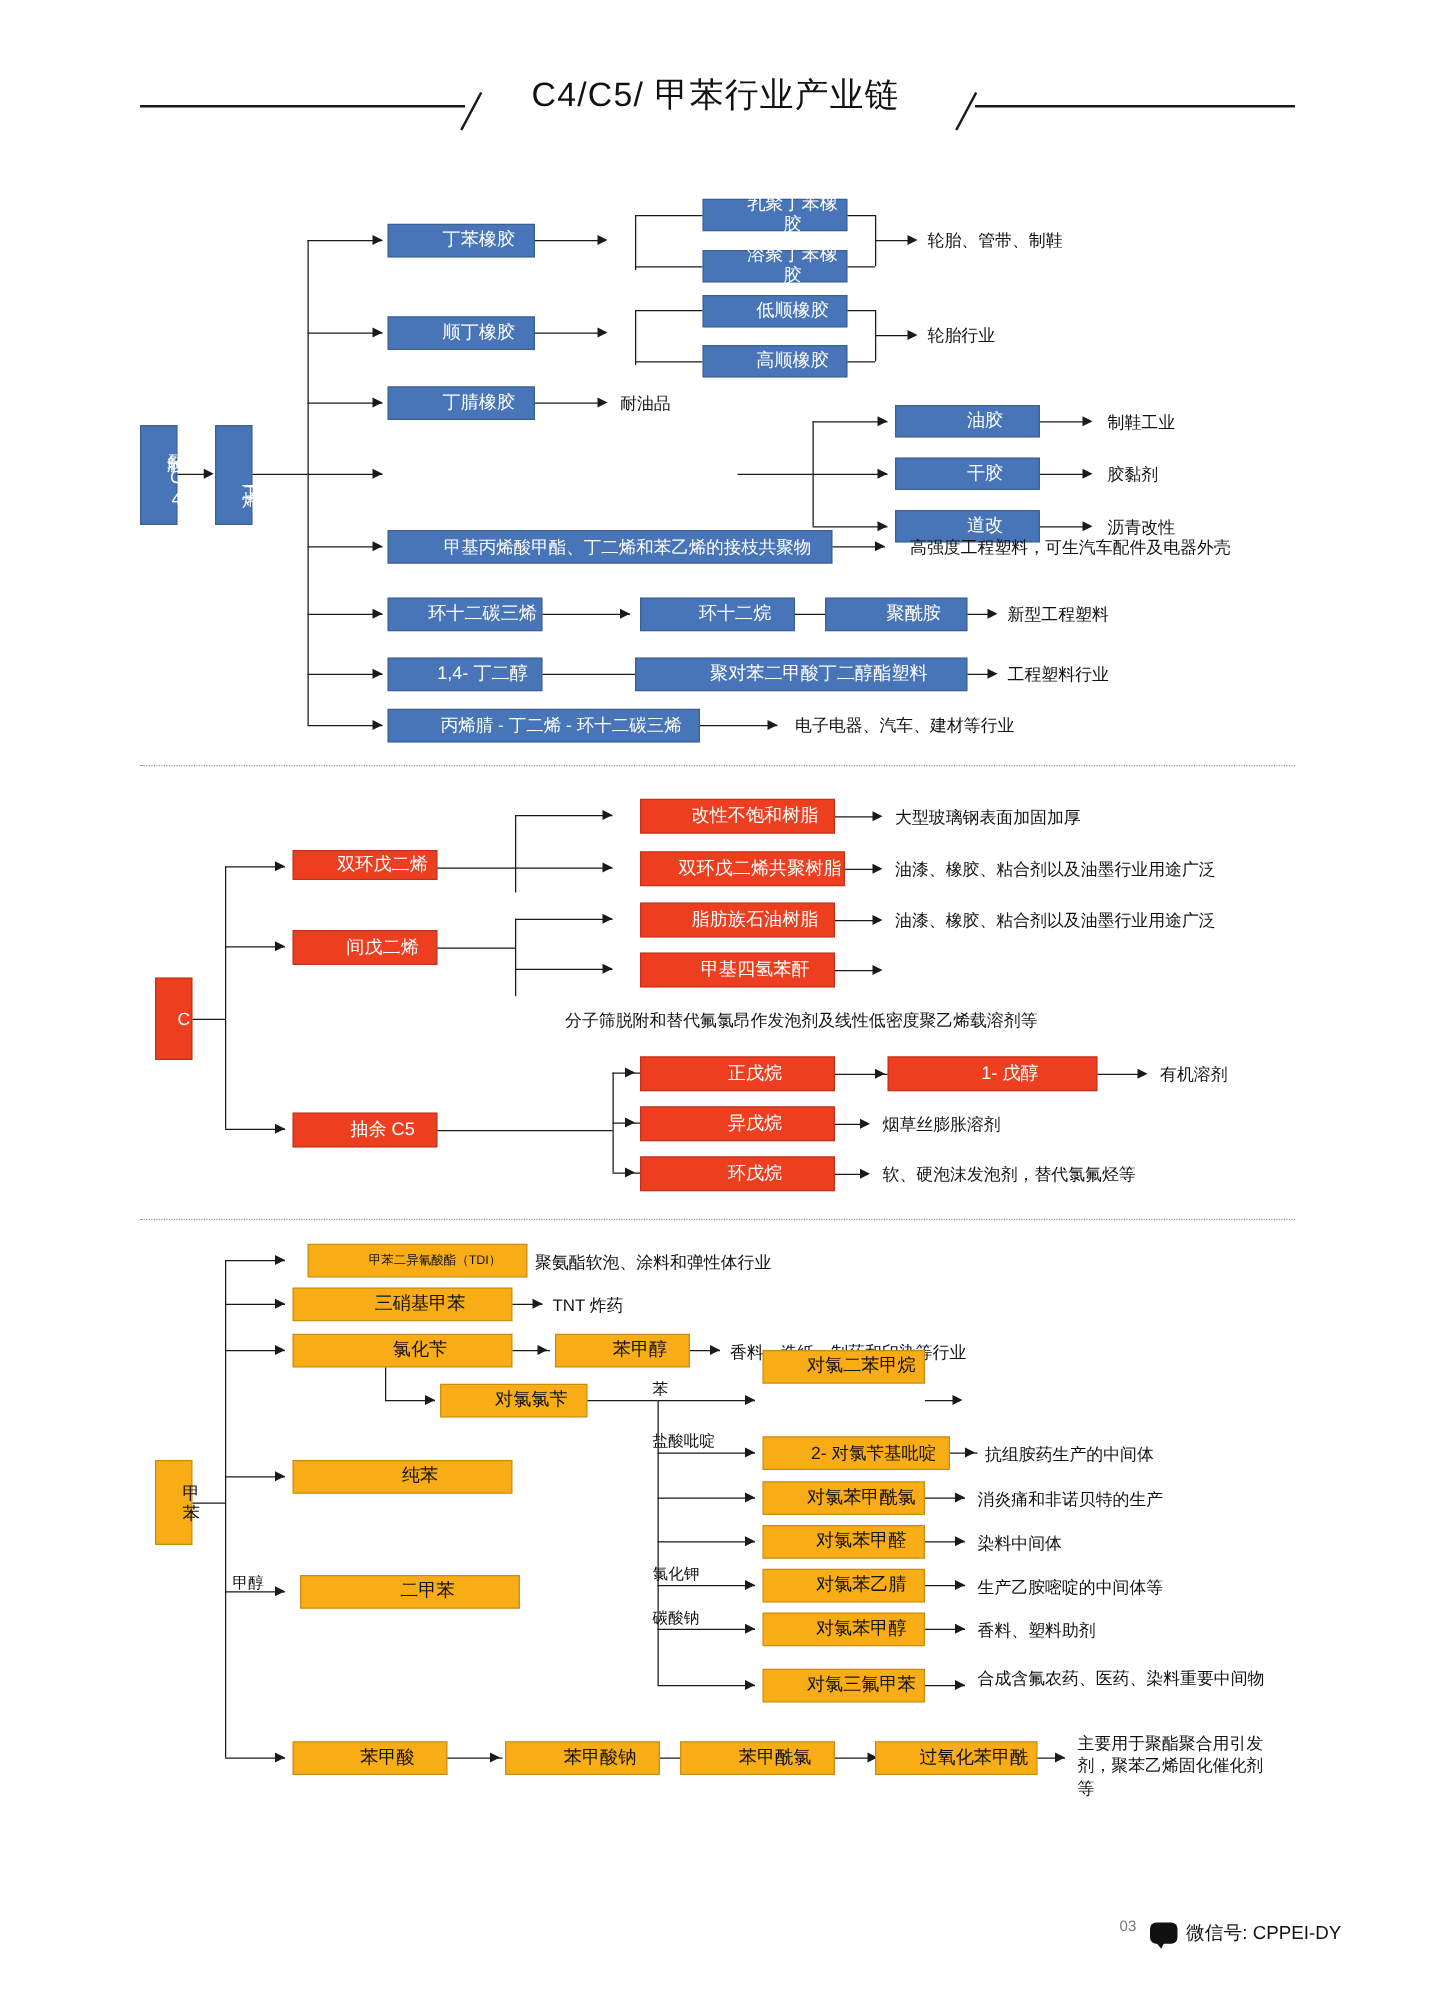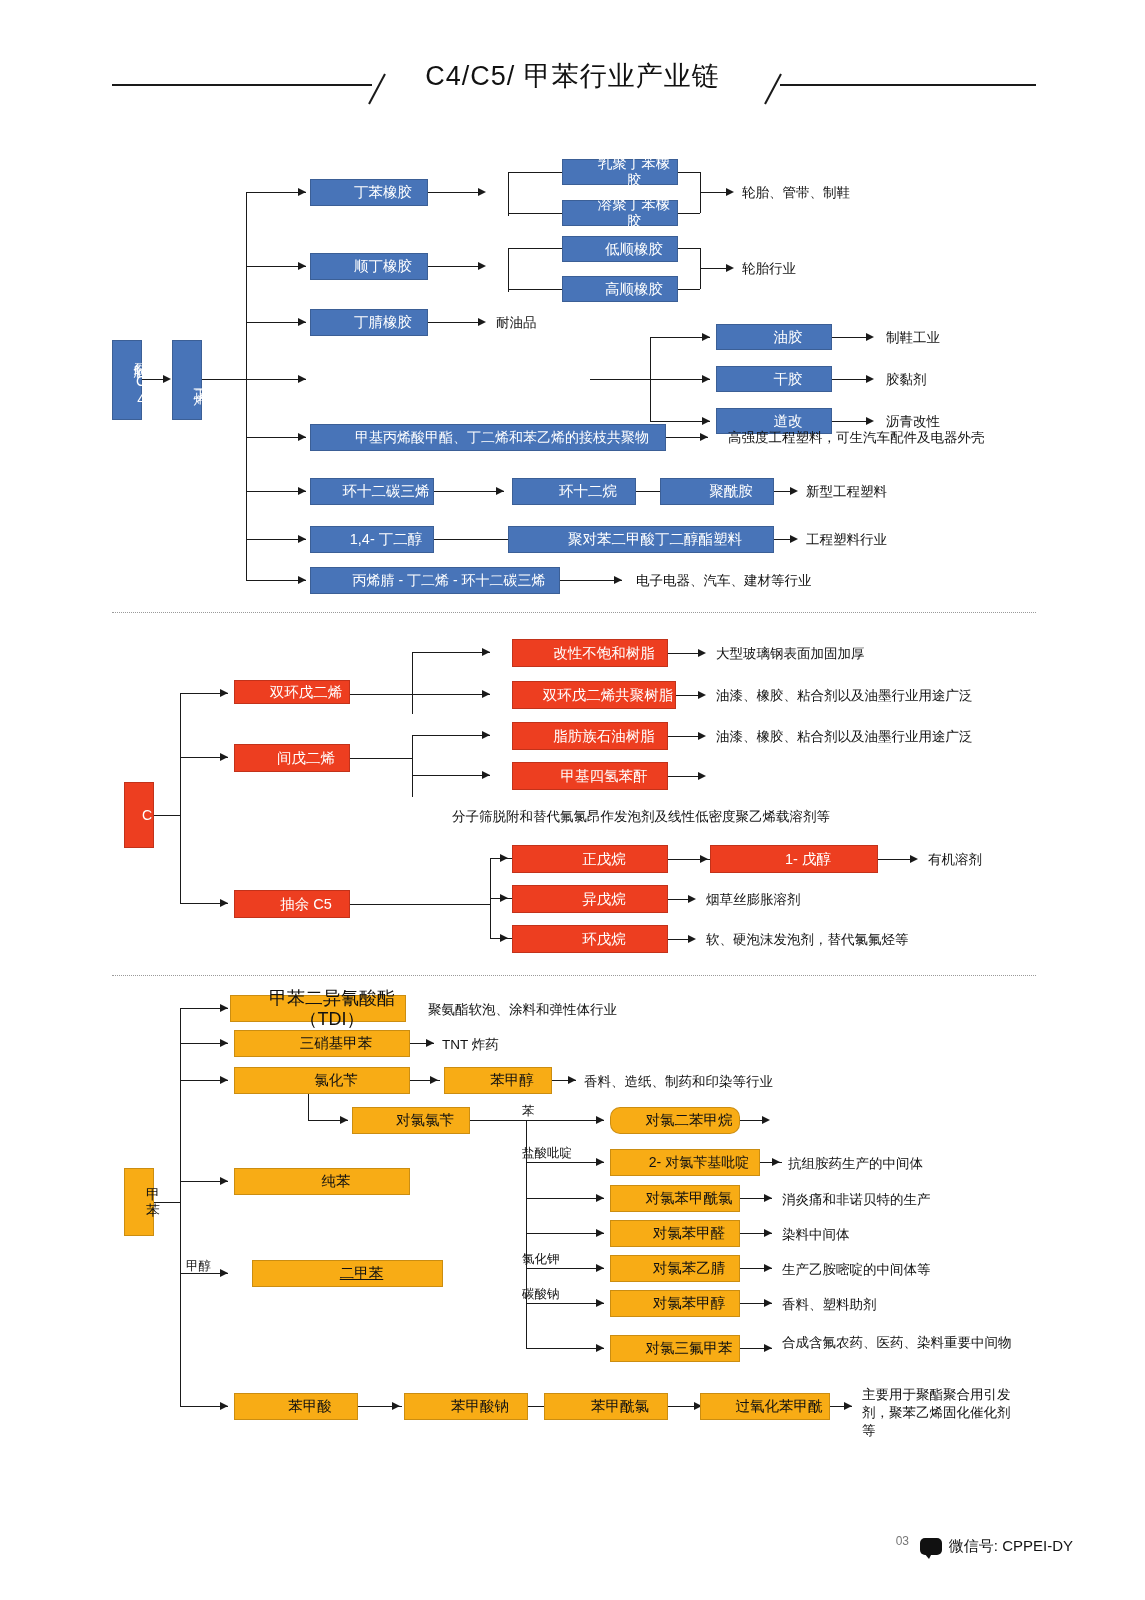--- a/index.html
+++ b/index.html
@@ -278,21 +278,21 @@
   <div class="arw" style="left:220px;top:1039px;"></div>
   <div class="ln h" style="left:180px;top:1080px;width:48px;"></div>
   <div class="arw" style="left:220px;top:1076px;"></div>
   <div class="ln h" style="left:180px;top:1181px;width:48px;"></div>
   <div class="arw" style="left:220px;top:1177px;"></div>
   <div class="ln h" style="left:180px;top:1273px;width:48px;"></div>
   <div class="arw" style="left:220px;top:1269px;"></div>
   <div class="ln h" style="left:180px;top:1406px;width:48px;"></div>
   <div class="arw" style="left:220px;top:1402px;"></div>
 
-  <div class="node orange" style="left:230px;top:995px;width:176px;height:27px;font-size:18px;">甲苯二异氰酸酯（TDI）</div>
+  <div class="node orange" style="left:246px;top:995px;width:176px;height:27px;font-size:10px;">甲苯二异氰酸酯（TDI）</div>
   <div class="lbl" style="left:428px;top:1001px;">聚氨酯软泡、涂料和弹性体行业</div>
 
   <div class="node orange" style="left:234px;top:1030px;width:176px;height:27px;">三硝基甲苯</div>
   <div class="ln h" style="left:410px;top:1043px;width:24px;"></div>
   <div class="arw" style="left:426px;top:1039px;"></div>
   <div class="lbl" style="left:442px;top:1036px;">TNT 炸药</div>
 
   <div class="node orange" style="left:234px;top:1067px;width:176px;height:27px;">氯化苄</div>
   <div class="ln h" style="left:410px;top:1080px;width:30px;"></div>
   <div class="arw" style="left:430px;top:1076px;"></div>
@@ -323,21 +323,21 @@
   <div class="arw" style="left:596px;top:1299px;"></div>
   <div class="ln h" style="left:526px;top:1348px;width:78px;"></div>
   <div class="arw" style="left:596px;top:1344px;"></div>
 
   <div class="lbl sm" style="left:522px;top:1103px;">苯</div>
   <div class="lbl sm" style="left:522px;top:1145px;">盐酸吡啶</div>
   <div class="lbl sm" style="left:522px;top:1251px;">氯化钾</div>
   <div class="lbl sm" style="left:522px;top:1286px;">碳酸钠</div>
   <div class="lbl sm" style="left:186px;top:1258px;">甲醇</div>
 
-  <div class="node orange" style="left:610px;top:1107px;width:130px;height:27px;border-radius:10px;">对氯二苯甲烷</div>
+  <div class="node orange" style="left:610px;top:1080px;width:130px;height:27px;">对氯二苯甲烷</div>
   <div class="node orange" style="left:610px;top:1149px;width:150px;height:27px;font-size:14px;">2- 对氯苄基吡啶</div>
   <div class="node orange" style="left:610px;top:1185px;width:130px;height:27px;">对氯苯甲酰氯</div>
   <div class="node orange" style="left:610px;top:1220px;width:130px;height:27px;">对氯苯甲醛</div>
   <div class="node orange" style="left:610px;top:1255px;width:130px;height:27px;">对氯苯乙腈</div>
   <div class="node orange" style="left:610px;top:1290px;width:130px;height:27px;">对氯苯甲醇</div>
   <div class="node orange" style="left:610px;top:1335px;width:130px;height:27px;">对氯三氟甲苯</div>
 
   <div class="ln h" style="left:740px;top:1120px;width:28px;"></div>
   <div class="arw" style="left:762px;top:1116px;"></div>
 
@@ -359,21 +359,21 @@
 
   <div class="ln h" style="left:740px;top:1303px;width:32px;"></div>
   <div class="arw" style="left:764px;top:1299px;"></div>
   <div class="lbl" style="left:782px;top:1296px;">香料、塑料助剂</div>
 
   <div class="ln h" style="left:740px;top:1348px;width:32px;"></div>
   <div class="arw" style="left:764px;top:1344px;"></div>
   <div class="lbl" style="left:782px;top:1334px;width:230px;">合成含氟农药、医药、染料重要中间物</div>
 
   <div class="node orange" style="left:234px;top:1168px;width:176px;height:27px;">纯苯</div>
-  <div class="node orange" style="left:252px;top:1260px;width:191px;height:27px;text-decoration:underline;">二甲苯</div>
+  <div class="node orange" style="left:240px;top:1260px;width:176px;height:27px;">二甲苯</div>
 
   <div class="node orange" style="left:234px;top:1393px;width:124px;height:27px;">苯甲酸</div>
   <div class="ln h" style="left:358px;top:1406px;width:44px;"></div>
   <div class="arw" style="left:392px;top:1402px;"></div>
   <div class="node orange" style="left:404px;top:1393px;width:124px;height:27px;">苯甲酸钠</div>
   <div class="ln h" style="left:528px;top:1406px;width:44px;"></div>
   <div class="arw" style="left:562px;top:1402px;"></div>
   <div class="node orange" style="left:544px;top:1393px;width:124px;height:27px;">苯甲酰氯</div>
   <div class="ln h" style="left:668px;top:1406px;width:36px;"></div>
   <div class="arw" style="left:694px;top:1402px;"></div>

